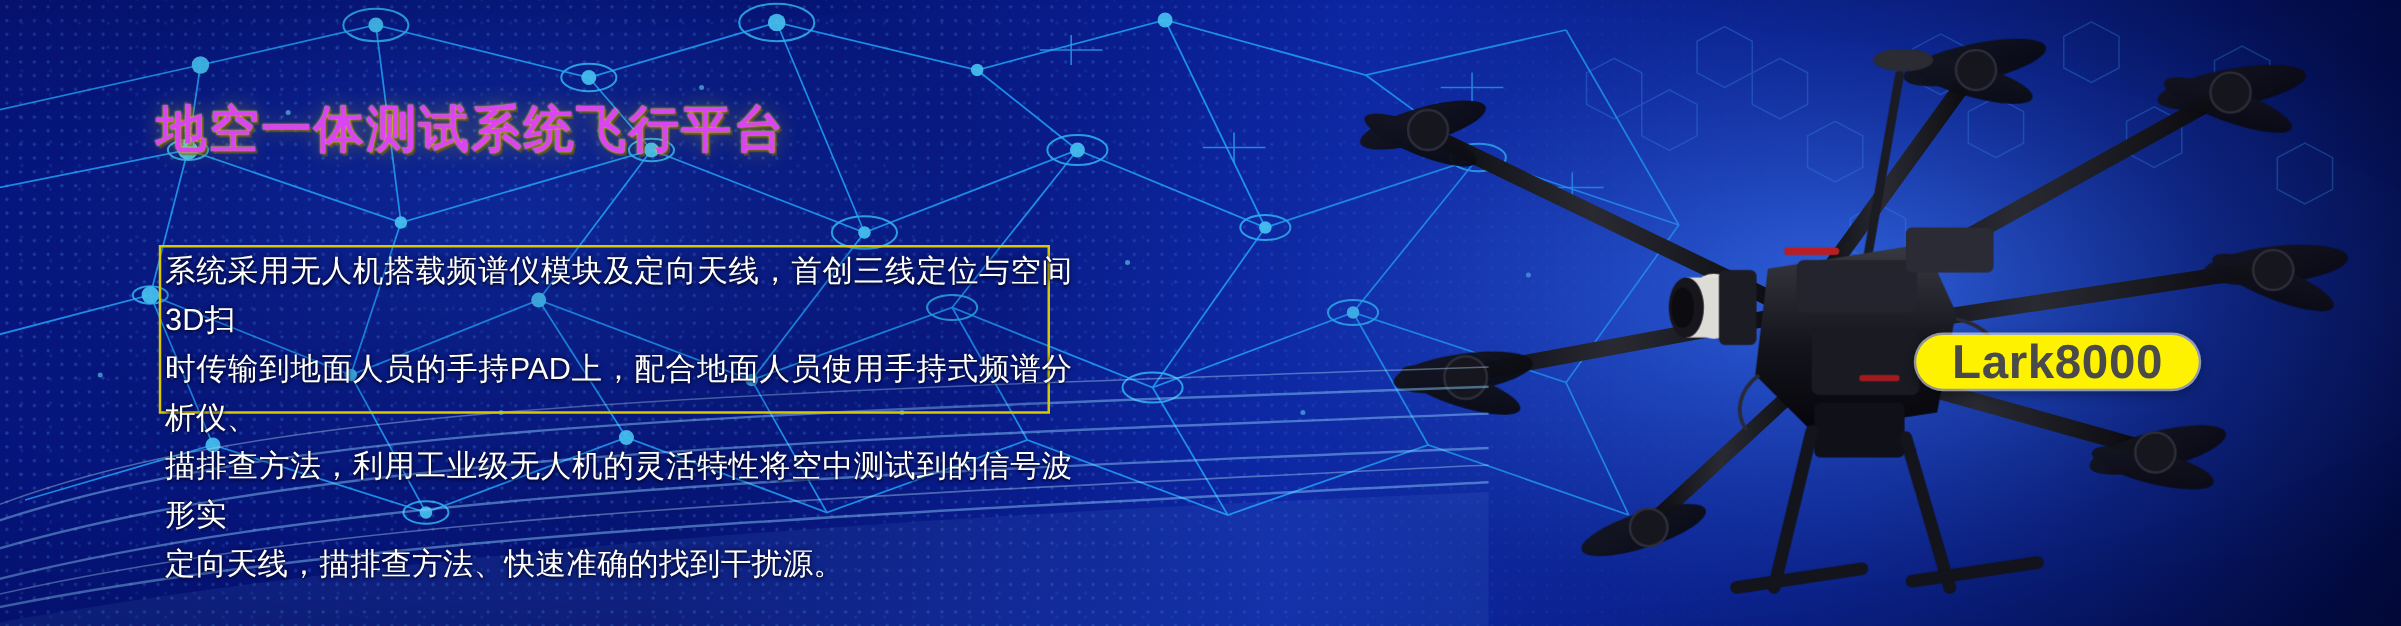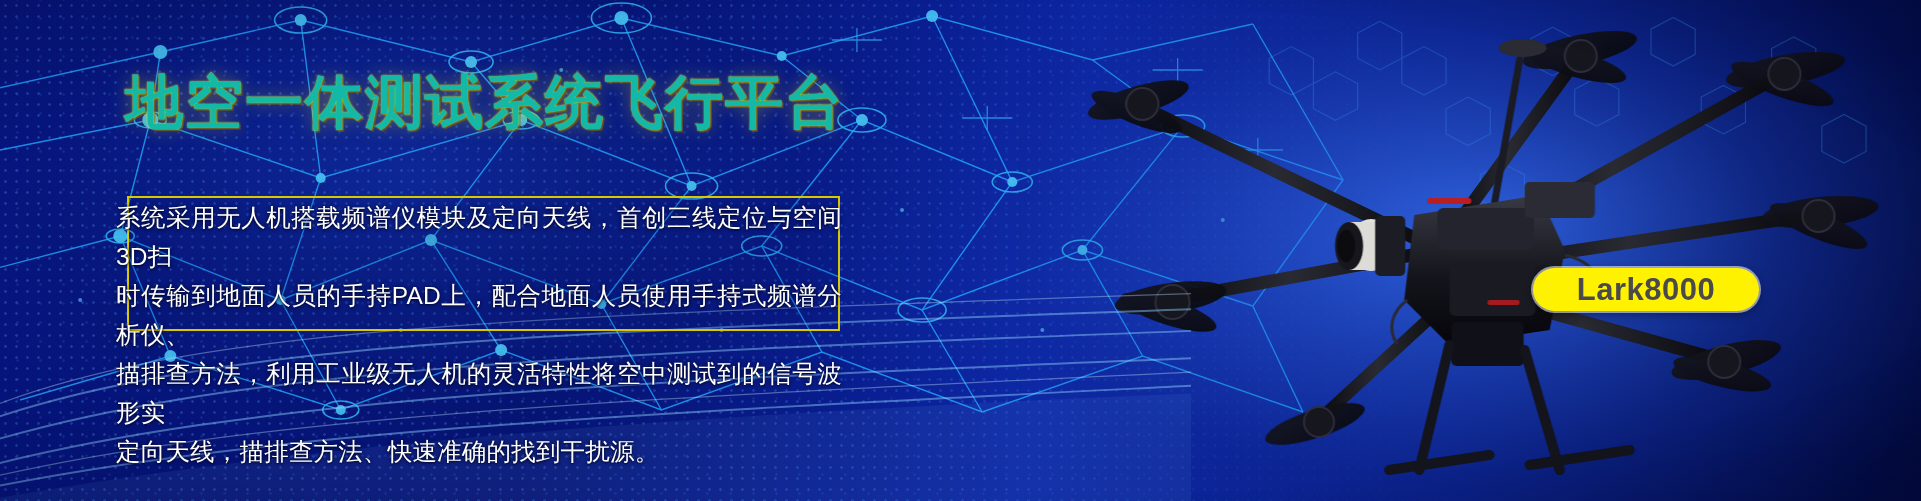--- a/index.html
+++ b/index.html
@@ -86,46 +86,46 @@
   
   .content {
     position: absolute;
     left: 0; top: 0;
     width: 100%; height: 100%;
   }
 
   .headline {
     position: absolute;
     left: 125px;
-    top: 73px;
-    font-size: 58px;
+    top: 84px;
+    font-size: 40px;
     line-height: 1;
     font-weight: 700;
     letter-spacing: 2px;
-    color: #14b8a6;
+    color: #d946ef;
     white-space: nowrap;
     text-shadow:
       0 0 2px rgba(255,255,0,.9),
       2px 2px 0 rgba(120,90,0,.55),
       0 0 18px rgba(255,230,0,.35);
   }
 
   .desc-box {
     position: absolute;
     left: 127px;
     top: 196px;
     width: 713px;
     height: 135px;
     border: 2px solid #d9c800;
     box-sizing: border-box;
     background: rgba(6,20,95,0.12);
   }
   .desc-text {
     position: absolute;
-    left: 116px;
+    left: 132px;
     top: 198px;
     width: 726px;
     font-size: 24.5px;
     line-height: 39px;
     color: #ffffff;
     letter-spacing: .2px;
     text-shadow: 0 0 4px rgba(0,0,0,.7), 0 1px 2px rgba(0,10,60,.9);
     text-align: justify;
     text-justify: inter-character;
   }
@@ -138,21 +138,21 @@
     width: 226px;
     height: 43px;
     background: #fff200;
     border-radius: 22px;
     box-shadow: 0 0 0 2px rgba(255,255,255,0.55), 0 3px 10px rgba(0,0,0,.45);
     display: flex;
     align-items: center;
     justify-content: center;
   }
   .badge span {
-    font-size: 31px;
+    font-size: 38px;
     font-weight: 700;
     color: #4a4a4a;
     letter-spacing: .5px;
     line-height: 1;
   }
 </style>
 </head>
 <body>
 
 <div class="banner">

